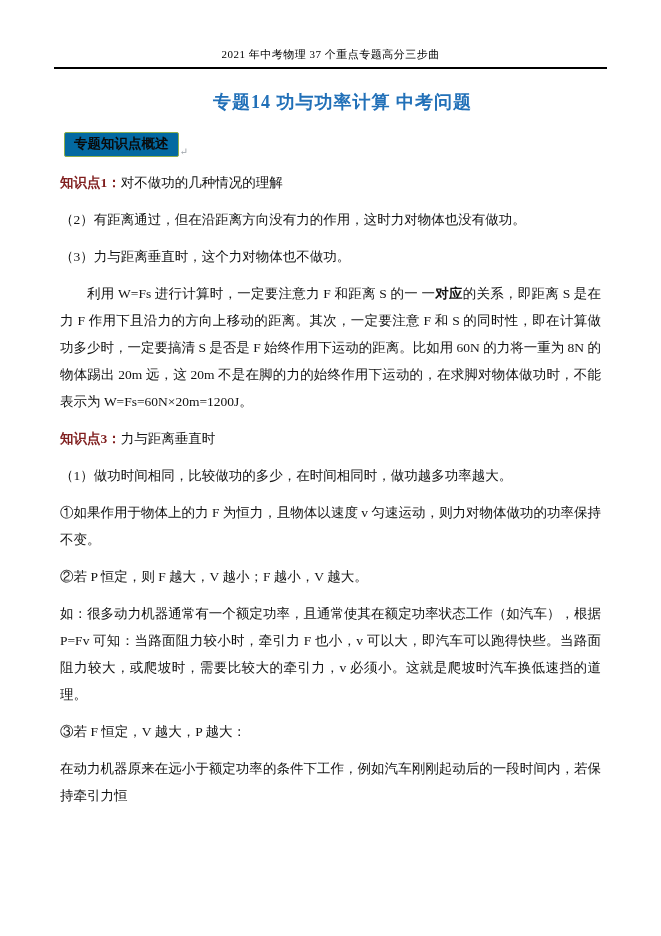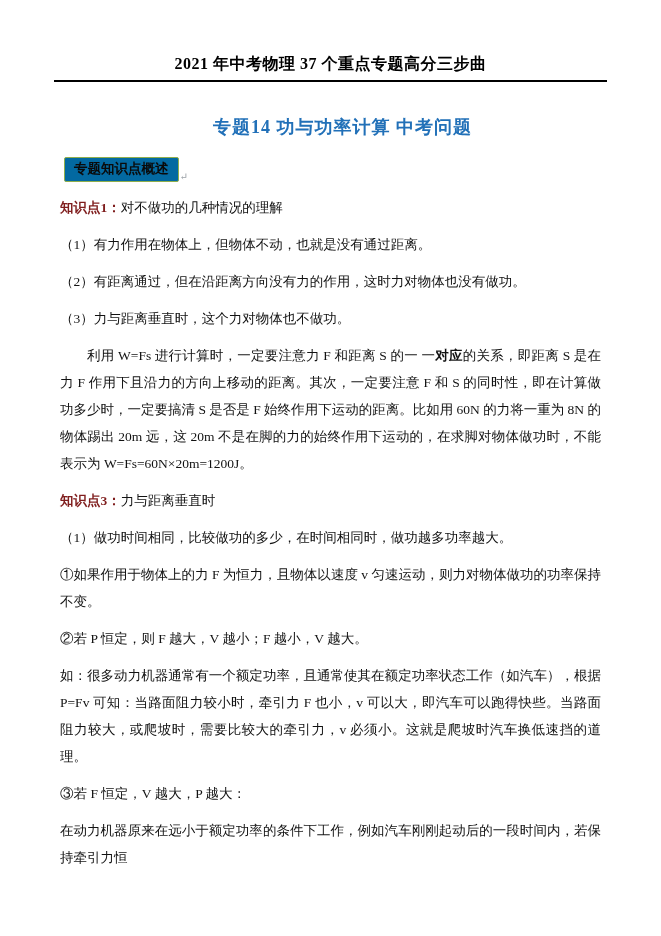--- a/index.html
+++ b/index.html
@@ -7,32 +7,32 @@
   .page {
     position: relative;
     width: 661px;
     height: 936px;
     background: #ffffff;
     overflow: hidden;
     font-family: "Liberation Serif", "DejaVu Serif", serif;
     color: #111111;
   }
   .header {
-    margin: 7px 54px;
+    margin: 0 54px;
     padding-top: 47px;
     padding-bottom: 5px;
     border-bottom: 2px solid #000000;
     text-align: center;
-    font-size: 16px;
-    font-weight: bold;
+    font-size: 11px;
+    font-weight: normal;
     color: #000000;
     letter-spacing: 0.5px;
   }
   .doc-title {
-    margin-top: 33px;
+    margin-top: 21px;
     text-align: center;
     font-size: 18px;
     font-weight: bold;
     color: #2170b8;
     letter-spacing: 1px;
     padding-left: 24px;
   }
   .badge-row {
     margin: 18px 0 0 64px;
     line-height: 1;
@@ -76,21 +76,20 @@
 
   <h1 class="doc-title">专题14 功与功率计算 中考问题</h1>
 
   <div class="badge-row">
     <span class="badge"><span>专题知识点概述</span></span><span class="pmark">↵</span>
   </div>
 
   <div class="content">
 
     <p><strong class="kp-label">知识点1：</strong><span>对不做功的几种情况的理解</span></p>
-    <p>（1）有力作用在物体上，但物体不动，也就是没有通过距离。</p>
     <p>（2）有距离通过，但在沿距离方向没有力的作用，这时力对物体也没有做功。</p>
     <p>（3）力与距离垂直时，这个力对物体也不做功。</p>
 
     <p class="indent"><span>利用 W=Fs 进行计算时，一定要注意力 F 和距离 S 的一 一</span><strong>对应</strong><span>的关系，即距离 S 是在力 F 作用下且沿力的方向上移动的距离。其次，一定要注意 F 和 S 的同时性，即在计算做功多少时，一定要搞清 S 是否是 F 始终作用下运动的距离。比如用 60N 的力将一重为 8N 的物体踢出 20m 远，这 20m 不是在脚的力的始终作用下运动的，在求脚对物体做功时，不能表示为 W=Fs=60N×20m=1200J。</span></p>
 
     <p><strong class="kp-label">知识点3：</strong><span>力与距离垂直时</span></p>
     <p>（1）做功时间相同，比较做功的多少，在时间相同时，做功越多功率越大。</p>
 
     <p>①如果作用于物体上的力 F 为恒力，且物体以速度 v 匀速运动，则力对物体做功的功率保持不变。</p>
     <p>②若 P 恒定，则 F 越大，V 越小；F 越小，V 越大。</p>

